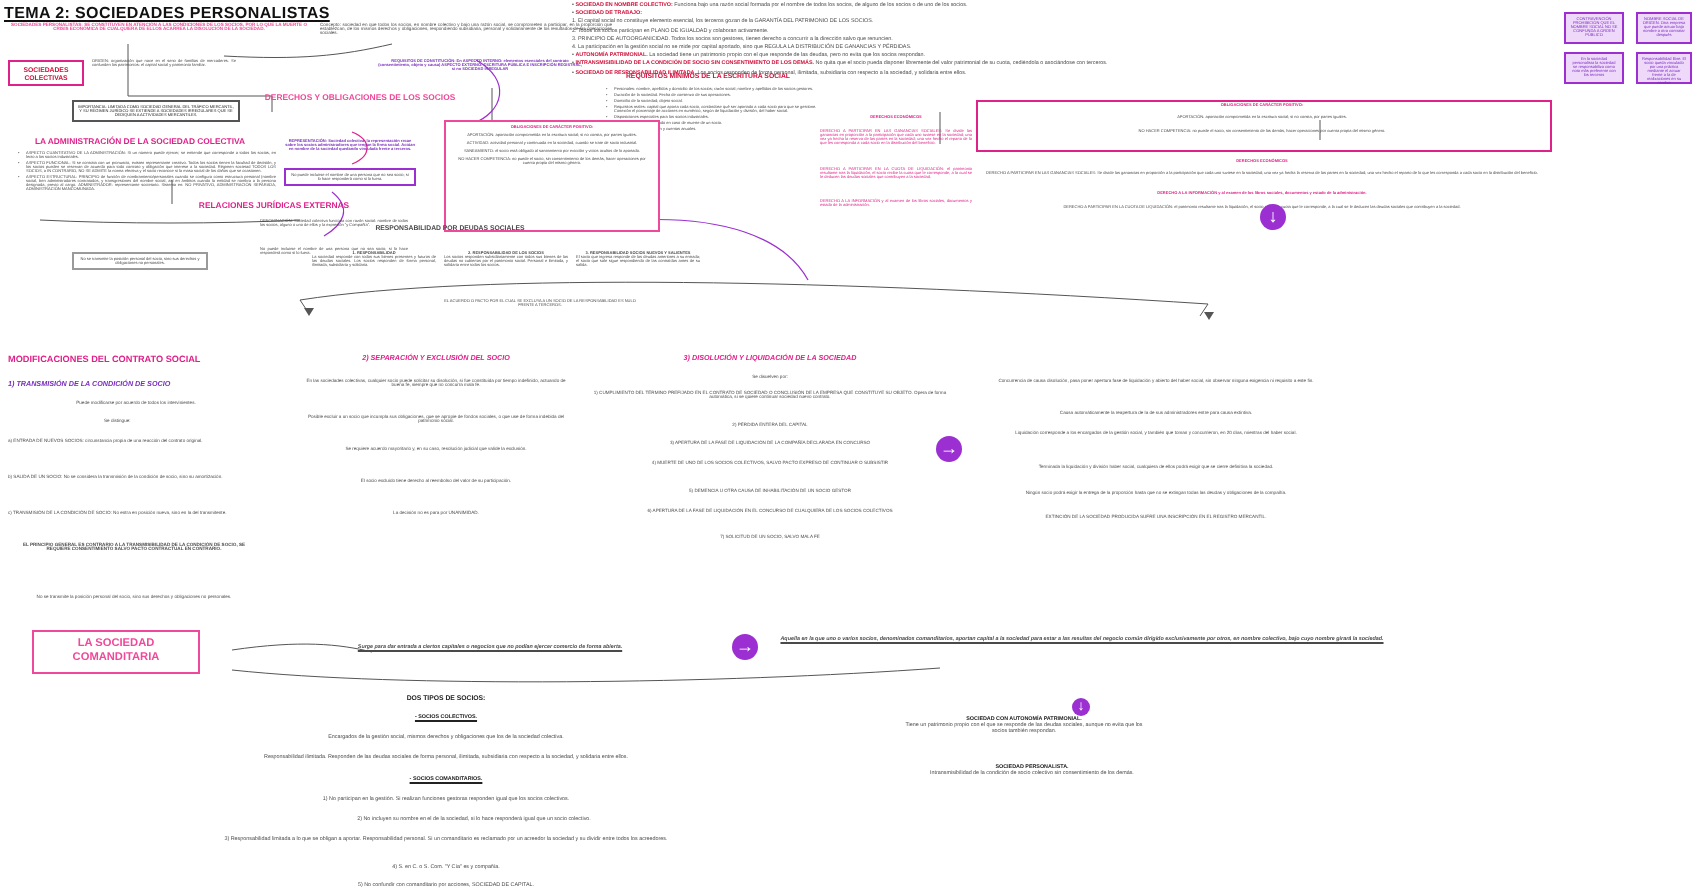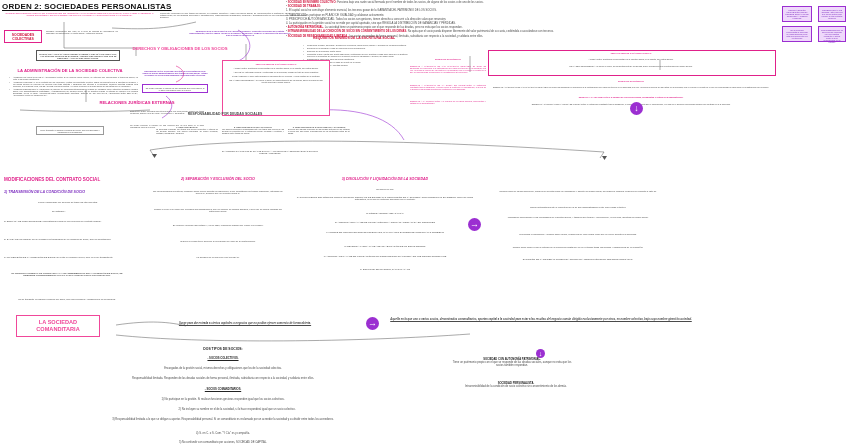--- a/index.html
+++ b/index.html
@@ -86,21 +86,21 @@
     </g>
     <g fill="none" stroke="#e0218a" stroke-width="0.6">
       <path d="M176 66 C 186 70, 186 78, 176 82"></path>
     </g>
     <g fill="#555">
       <path d="M152 154 l5 0 l-2.5 4 z"></path>
       <path d="M602 156 l5 0 l-2.5 4 z"></path>
     </g>
   </svg>
 
-  <div class="abs hdr-main c-title" style="left:2px;top:2px;">ORDEN 2: SOCIEDADES PERSONALISTAS</div>
+  <div class="abs hdr-main c-title" style="left:2px;top:2px;">TEMA 2: SOCIEDADES PERSONALISTAS</div>
 
   <div class="abs t5 c-pink ctr" style="left:2px;top:12px;width:155px;font-weight:bold;">SOCIEDADES PERSONALISTAS: SE CONSTITUYEN EN ATENCIÓN A LAS CONDICIONES DE LOS SOCIOS, POR LO QUE LA MUERTE O CRISIS ECONÓMICA DE CUALQUIERA DE ELLOS ACARREA LA DISOLUCIÓN DE LA SOCIEDAD.</div>
 
   <div class="abs bx t3 c-red ctr" style="left:4px;top:30px;width:38px;">SOCIEDADES COLECTIVAS</div>
   <div class="abs t6 c-gray just" style="left:46px;top:30px;width:72px;">ORIGEN: organización que nace en el seno de familias de mercaderes. Se confunden los patrimonios: el capital social y patrimonio familiar.</div>
 
   <div class="abs bx-plain t6 ctr" style="left:36px;top:50px;width:84px;">IMPORTANCIA: LIMITADA COMO SOCIEDAD GENERAL DEL TRÁFICO MERCANTIL, Y SU RÉGIMEN JURÍDICO SE EXTIENDE A SOCIEDADES IRREGULARES QUE SE DEDIQUEN A ACTIVIDADES MERCANTILES.</div>
 
   <div class="abs t5 c-gray just" style="left:160px;top:12px;width:146px;">Concepto: sociedad en que todos los socios, en nombre colectivo y bajo una razón social, se comprometen a participar, en la proporción que establezcan, de los mismos derechos y obligaciones, respondiendo subsidiaria, personal y solidariamente de los resultados de las operaciones sociales.</div>
 

